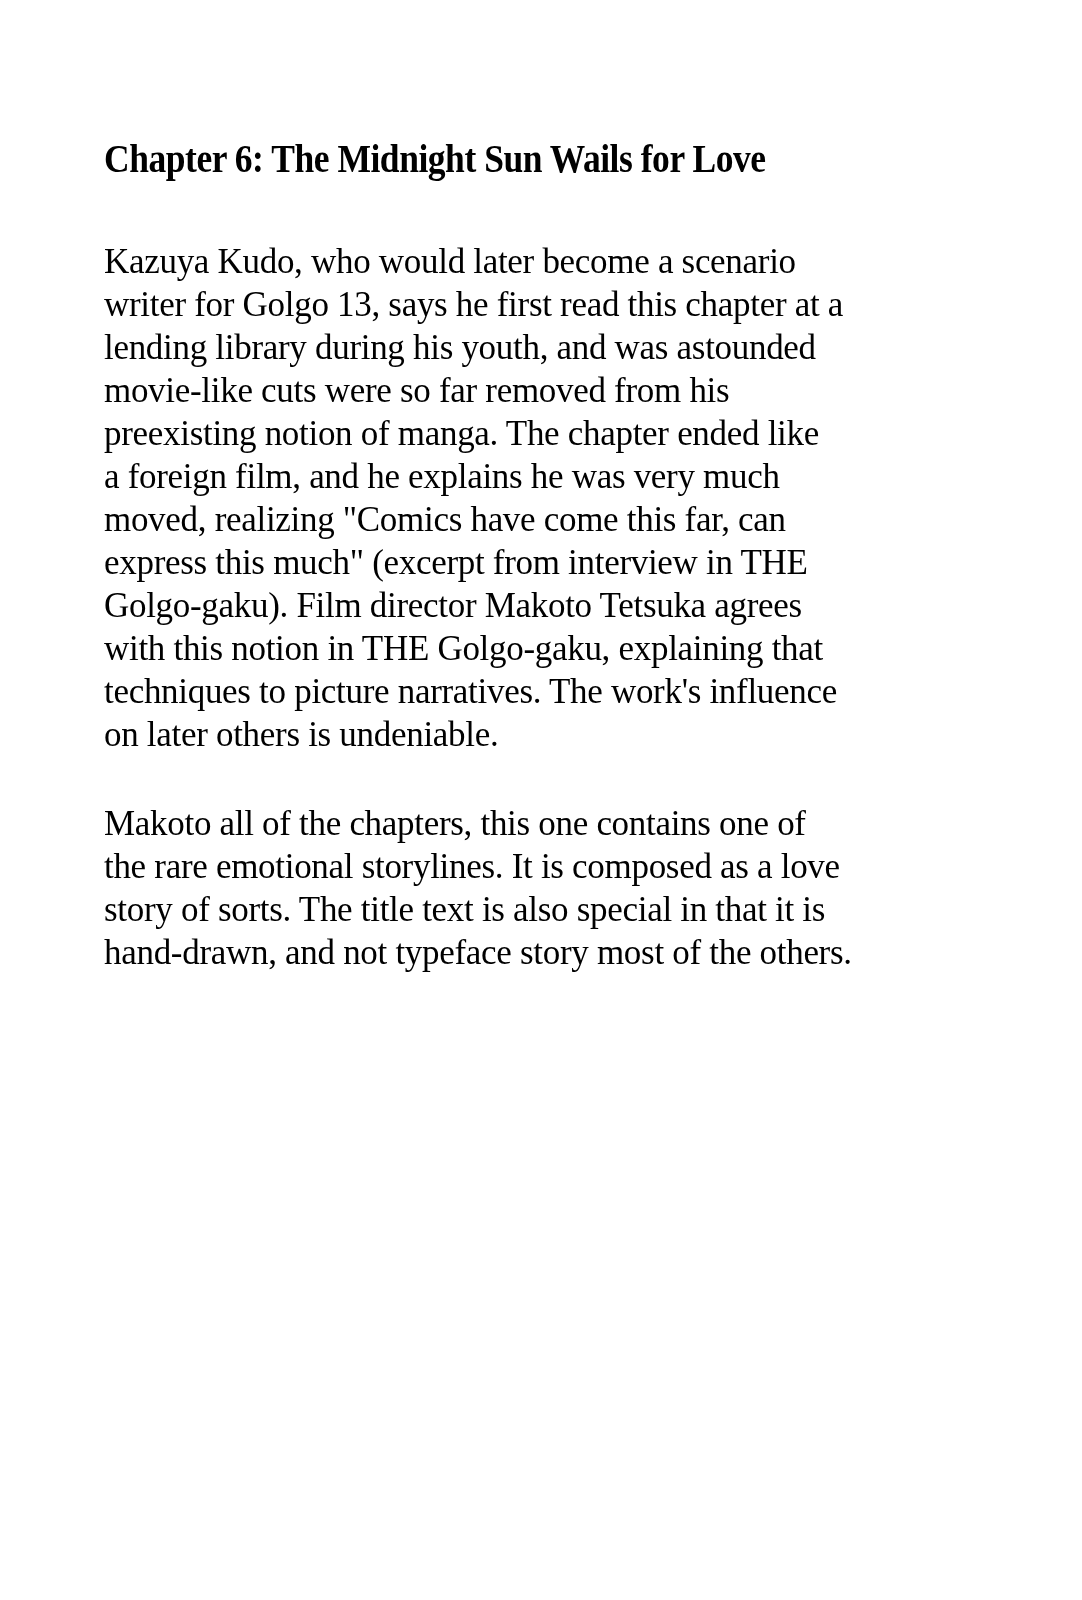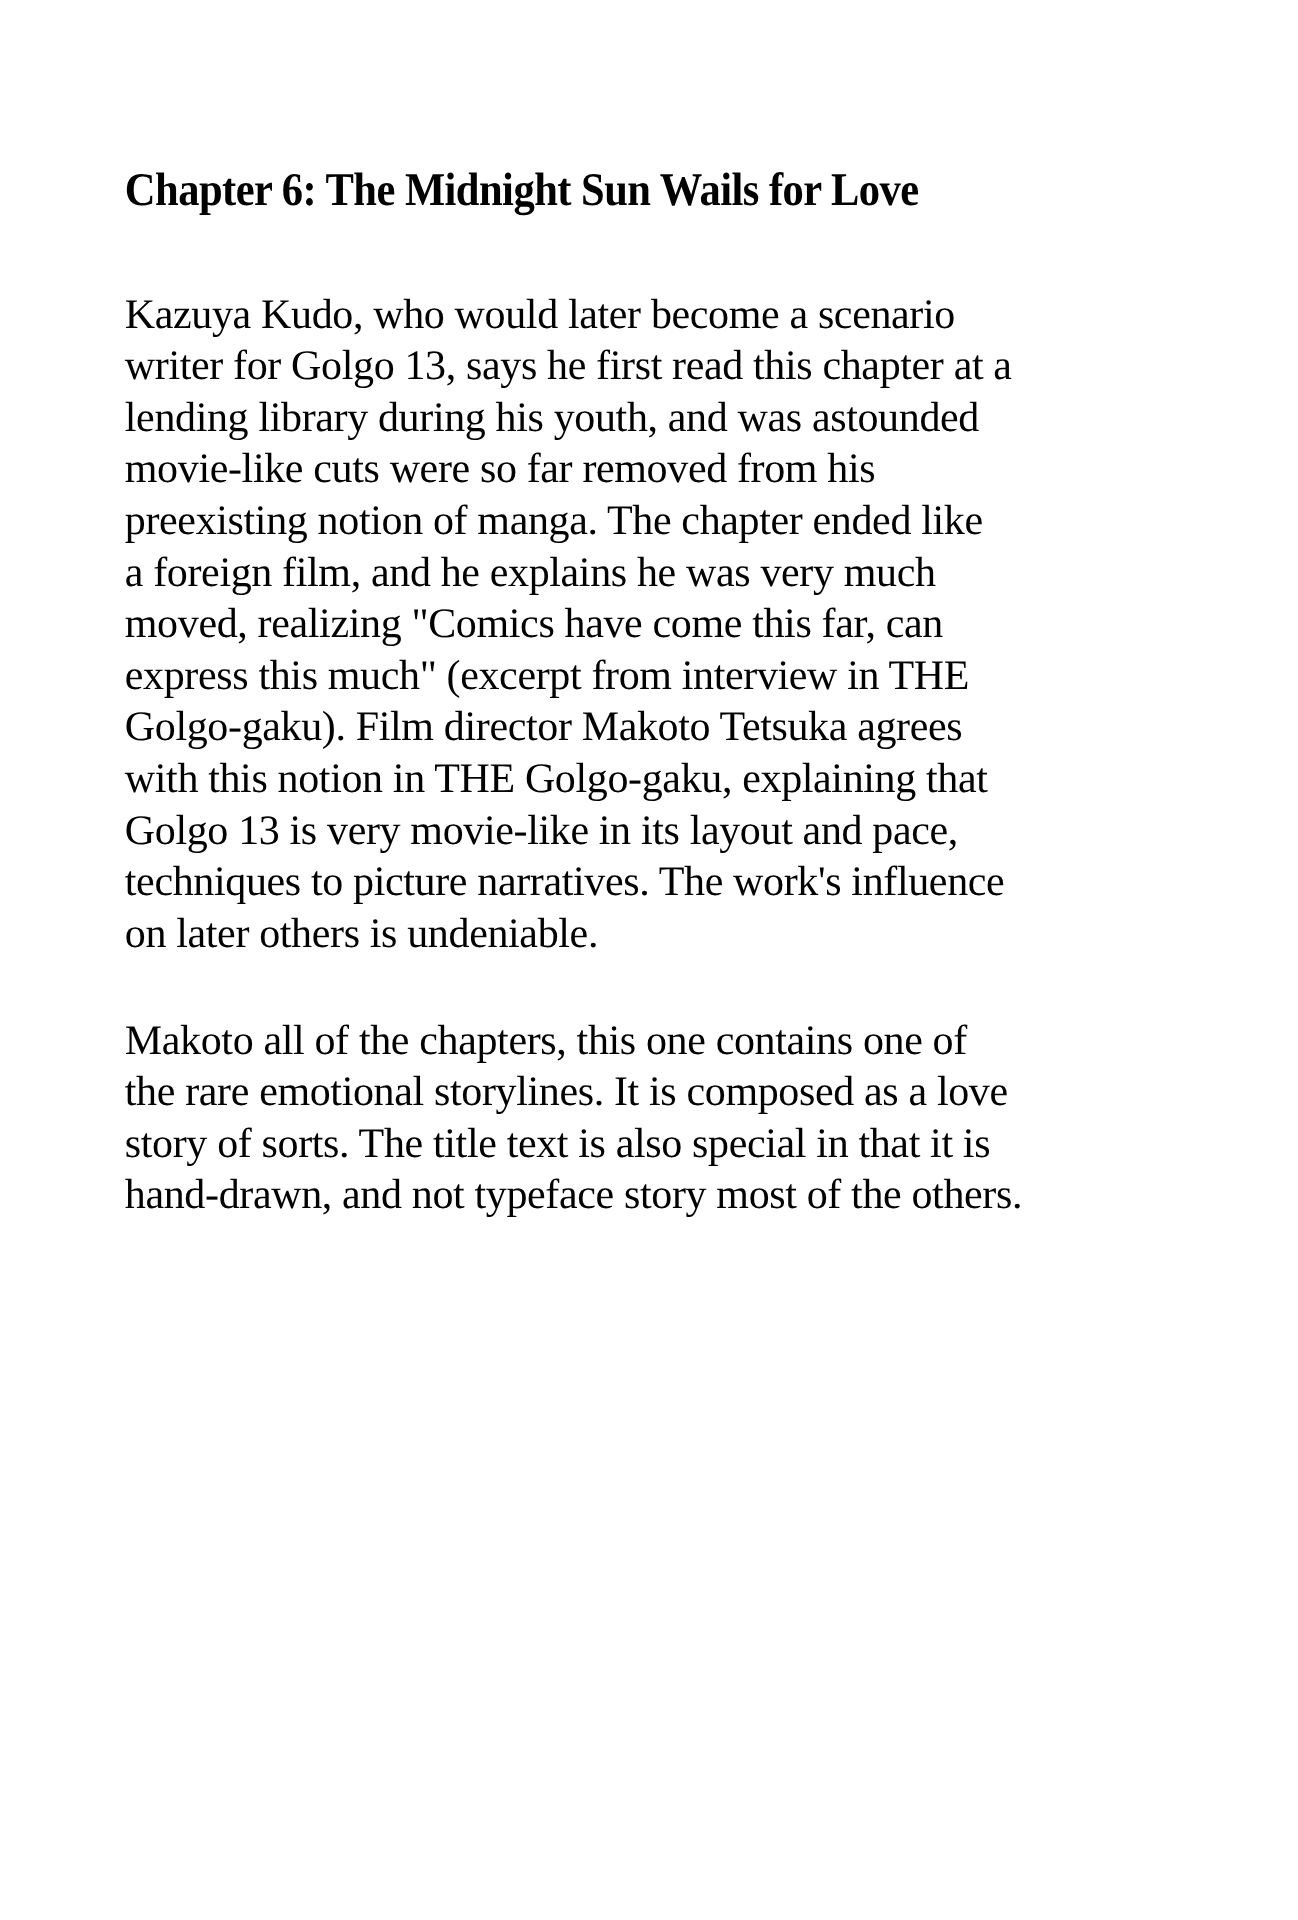--- a/index.html
+++ b/index.html
@@ -65,21 +65,20 @@
         <div class="line">Kazuya Kudo, who would later become a scenario</div>
         <div class="line">writer for Golgo 13, says he first read this chapter at a</div>
         <div class="line">lending library during his youth, and was astounded</div>
         <div class="line">movie-like cuts were so far removed from his</div>
         <div class="line">preexisting notion of manga. The chapter ended like</div>
         <div class="line">a foreign film, and he explains he was very much</div>
         <div class="line">moved, realizing "Comics have come this far, can</div>
         <div class="line">express this much" (excerpt from interview in THE</div>
         <div class="line">Golgo-gaku). Film director Makoto Tetsuka agrees</div>
         <div class="line">with this notion in THE Golgo-gaku, explaining that</div>
-        <div class="line">Golgo 13 is very movie-like in its layout and pace,</div>
         <div class="line">techniques to picture narratives. The work's influence</div>
         <div class="line">on later others is undeniable.</div>
       </div>
       <div class="paragraph">
         <div class="line">Makoto all of the chapters, this one contains one of</div>
         <div class="line">the rare emotional storylines. It is composed as a love</div>
         <div class="line">story of sorts. The title text is also special in that it is</div>
         <div class="line">hand-drawn, and not typeface story most of the others.</div>
       </div>
     </div>

